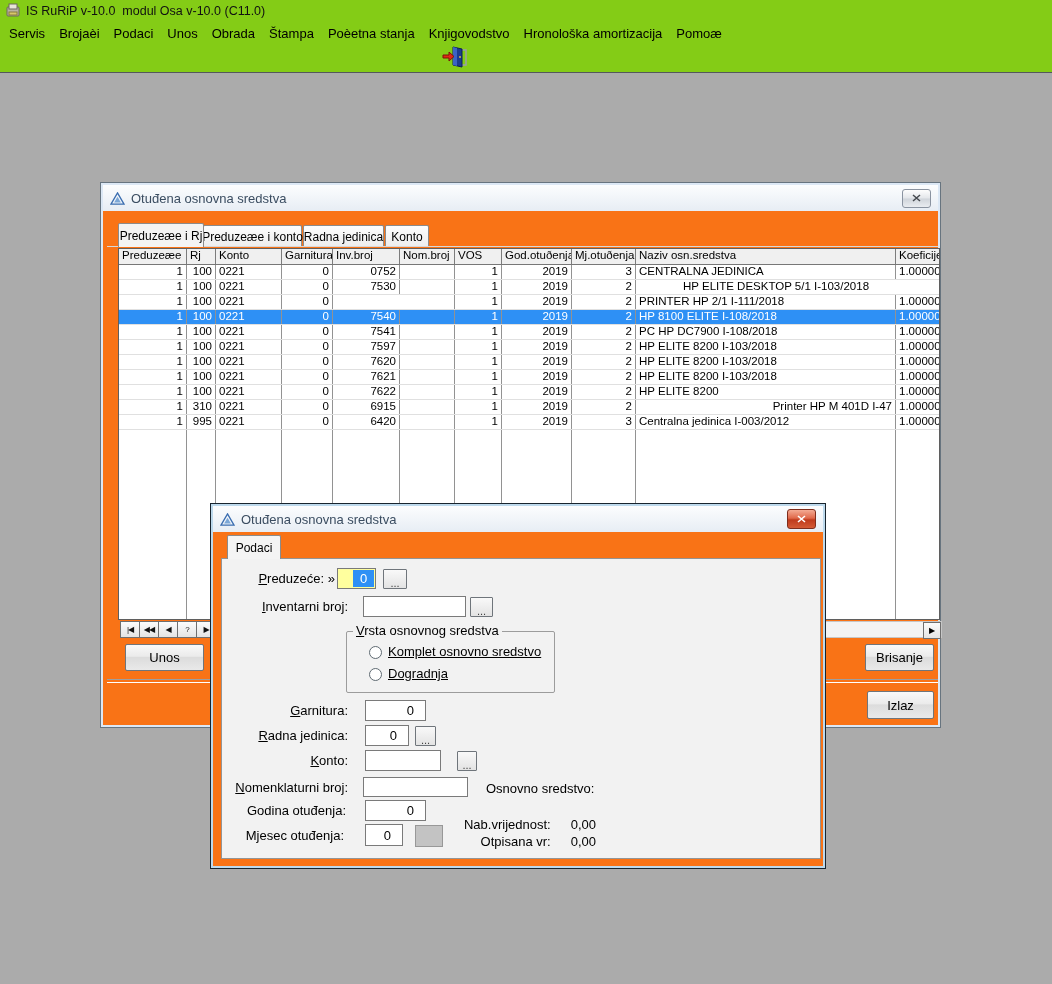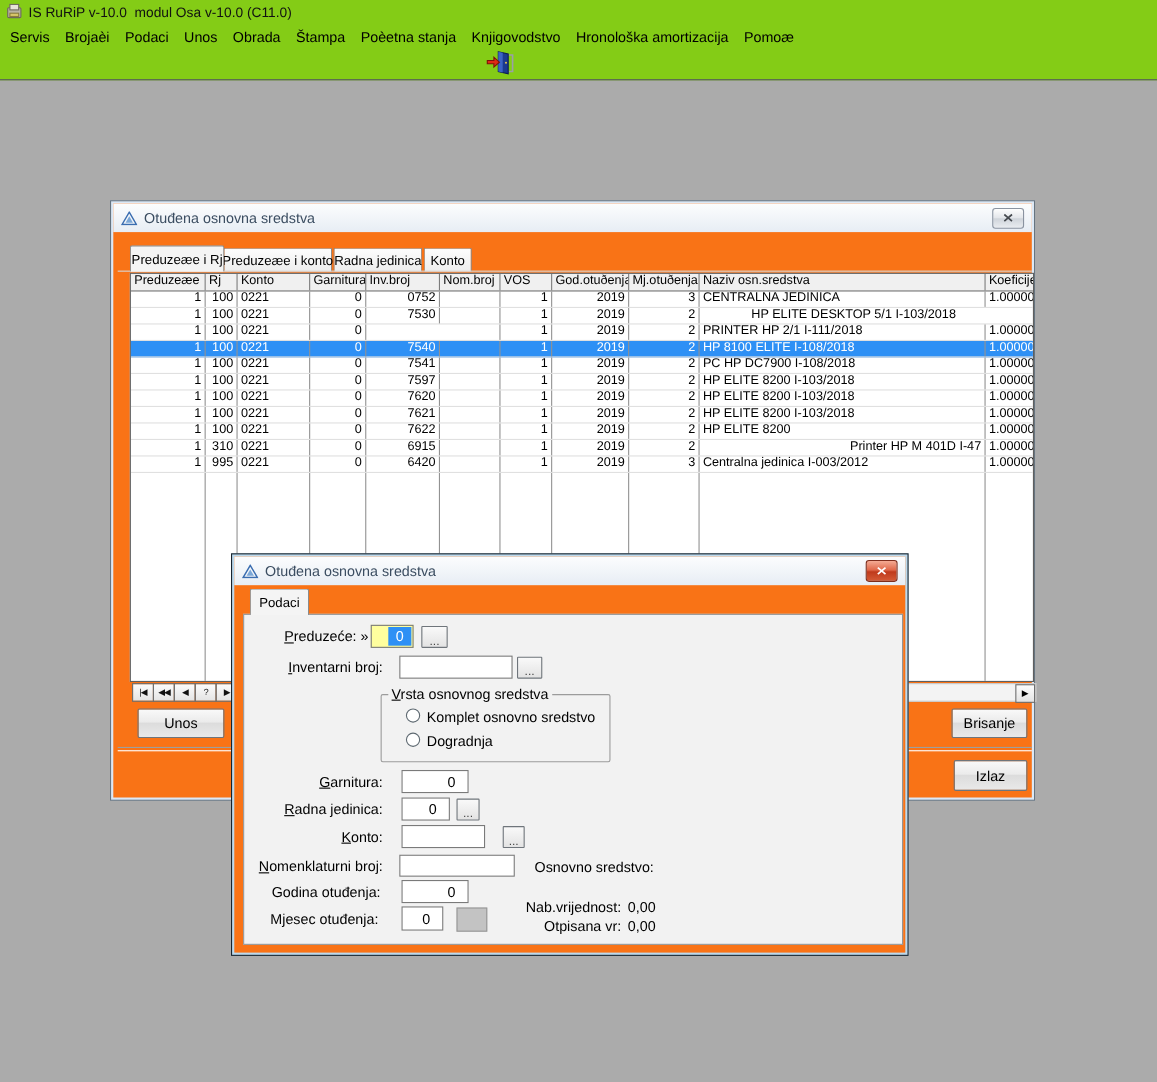--- a/index.html
+++ b/index.html
@@ -68,26 +68,26 @@
     font-size:13px;display:flex;align-items:center;justify-content:flex-end;padding-right:11px;}
   .tfield.empty{justify-content:flex-start;padding-left:3px;}
   #fld-preduzece{padding:0;background:#ffff9e;justify-content:flex-end;}
   #fld-preduzece .selbox{width:21px;height:17px;margin:1px;background:#2e90f5;color:#fff;
     display:flex;align-items:center;justify-content:center;font-size:13px;}
   .dots{position:absolute;box-sizing:border-box;border:1px solid #6f757b;border-radius:1px;
     background:linear-gradient(#f9f9f9,#e3e3e3);display:flex;align-items:flex-end;justify-content:center;
     font-size:11px;line-height:9px;color:#444;}
   #groupbox{position:absolute;left:133px;top:125px;width:207px;height:60px;border:1px solid #9c9c9c;border-radius:2px;}
   #groupbox .legend{position:absolute;left:6px;top:-9px;background:#f2f2f2;padding:0 3px;font-size:13px;}
-  .radio-row{position:absolute;left:22px;display:flex;align-items:flex-start;}
+  .radio-row{position:absolute;left:22px;display:flex;align-items:flex-end;text-decoration:underline;}
   .radio-circle{width:11px;height:11px;border:1px solid #5f6a72;border-radius:50%;background:#fff;margin-right:6px;flex:0 0 auto;}
   .radio-label{font-size:13px;white-space:nowrap;}
   .graybox{position:absolute;left:202px;top:319px;width:28px;height:22px;background:#c3c3c3;border:1px solid #989898;box-sizing:border-box;}
   .readout{position:absolute;font-size:13px;white-space:nowrap;}
-  .readrow{position:absolute;display:flex;justify-content:flex-end;gap:6px;font-size:13px;}
+  .readrow{position:absolute;display:flex;justify-content:flex-end;gap:20px;font-size:13px;}
 </style>
 </head>
 <body>
 
 <div id="chrome">
   <div id="app-titlebar">
     <svg class="abs" style="left:5px;top:3px" width="16" height="16" viewBox="0 0 16 16">
       <rect x="2" y="4" width="12" height="9" rx="1" fill="#b9b3a4" stroke="#6d685c"></rect>
       <rect x="4" y="1" width="8" height="5" fill="#e8e4d8" stroke="#6d685c"></rect>
       <rect x="4" y="9" width="8" height="3" fill="#d8c76a" stroke="#8a7d3a"></rect>

